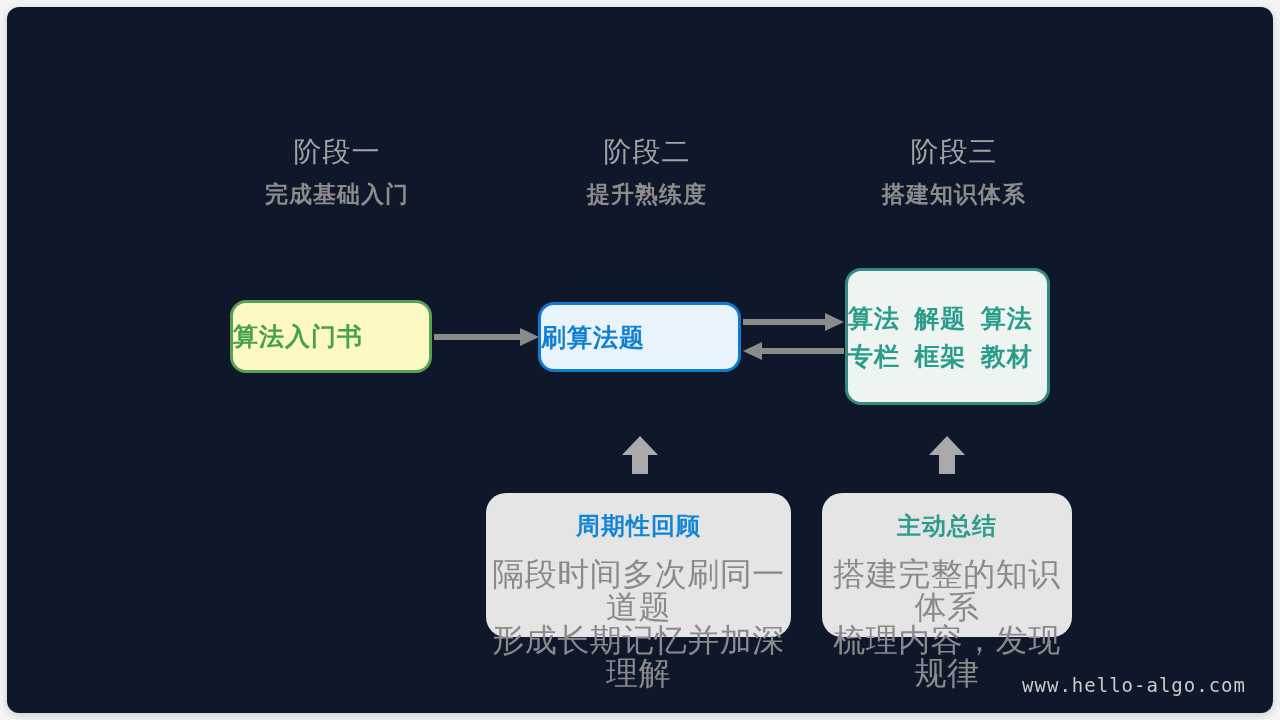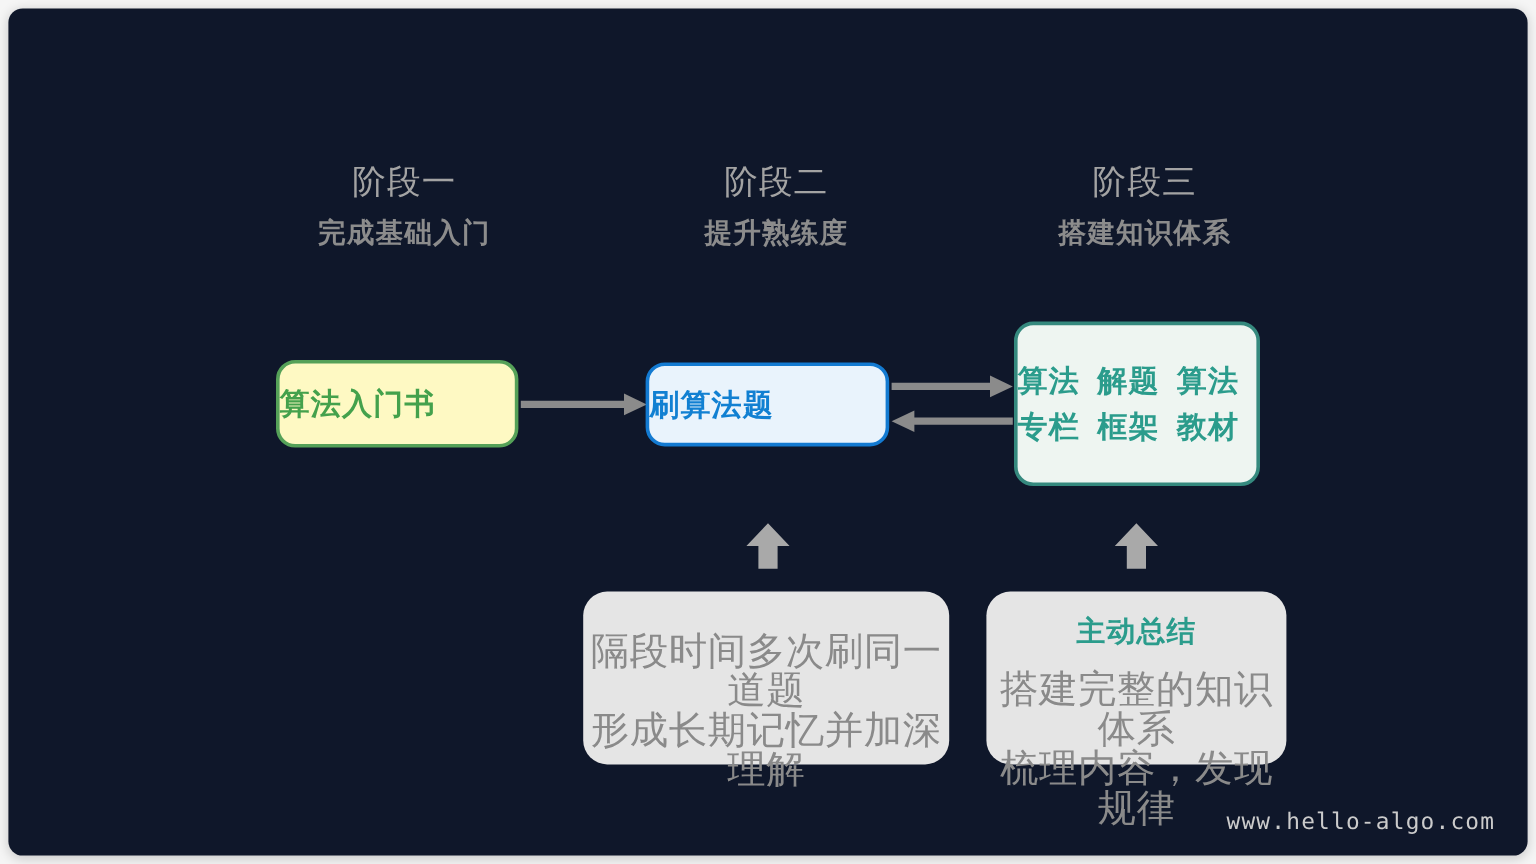--- a/index.html
+++ b/index.html
@@ -166,20 +166,21 @@
   <div class="flow-box" id="box-stage2">
     <span>刷算法题</span>
   </div>
   <div class="flow-box" id="box-stage3">
     <span>算法专栏</span>
     <span>解题框架</span>
     <span>算法教材</span>
   </div>
 
   <div class="note-box" id="note-review">
+    <div class="note-title">周期性回顾</div>
     <div class="note-body">
       <div>隔段时间多次刷同一道题</div>
       <div>形成长期记忆并加深理解</div>
     </div>
   </div>
   <div class="note-box" id="note-summary">
     <div class="note-title">主动总结</div>
     <div class="note-body">
       <div>搭建完整的知识体系</div>
       <div>梳理内容，发现规律</div>

